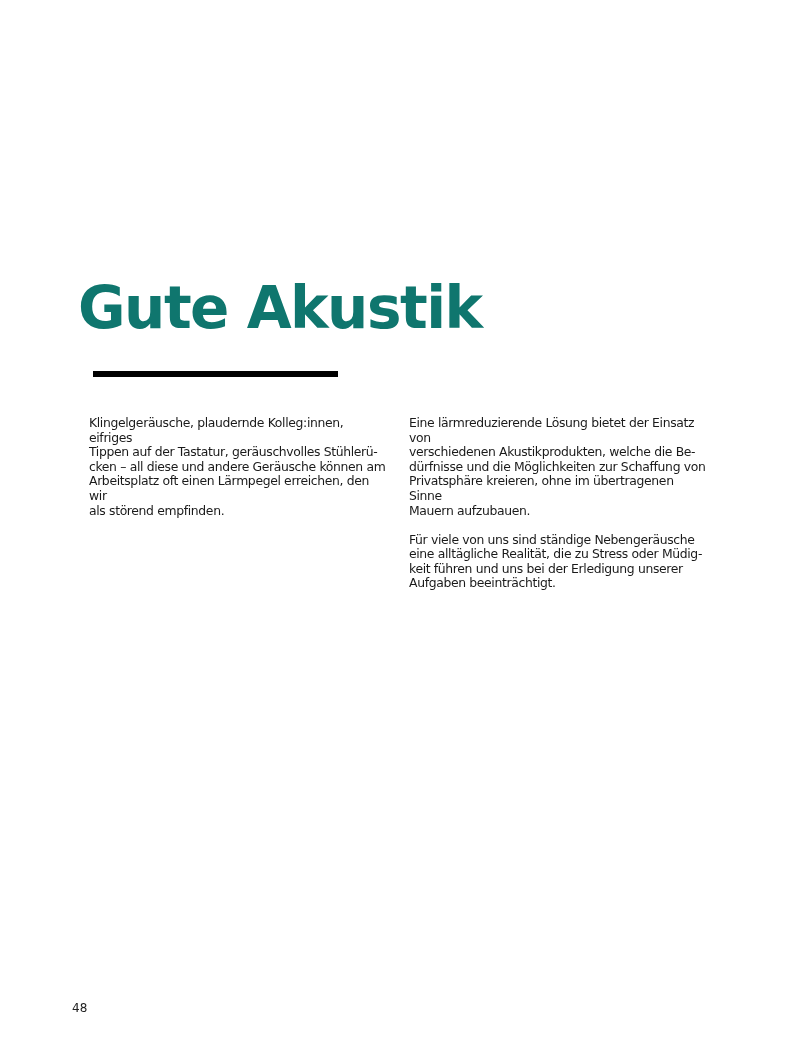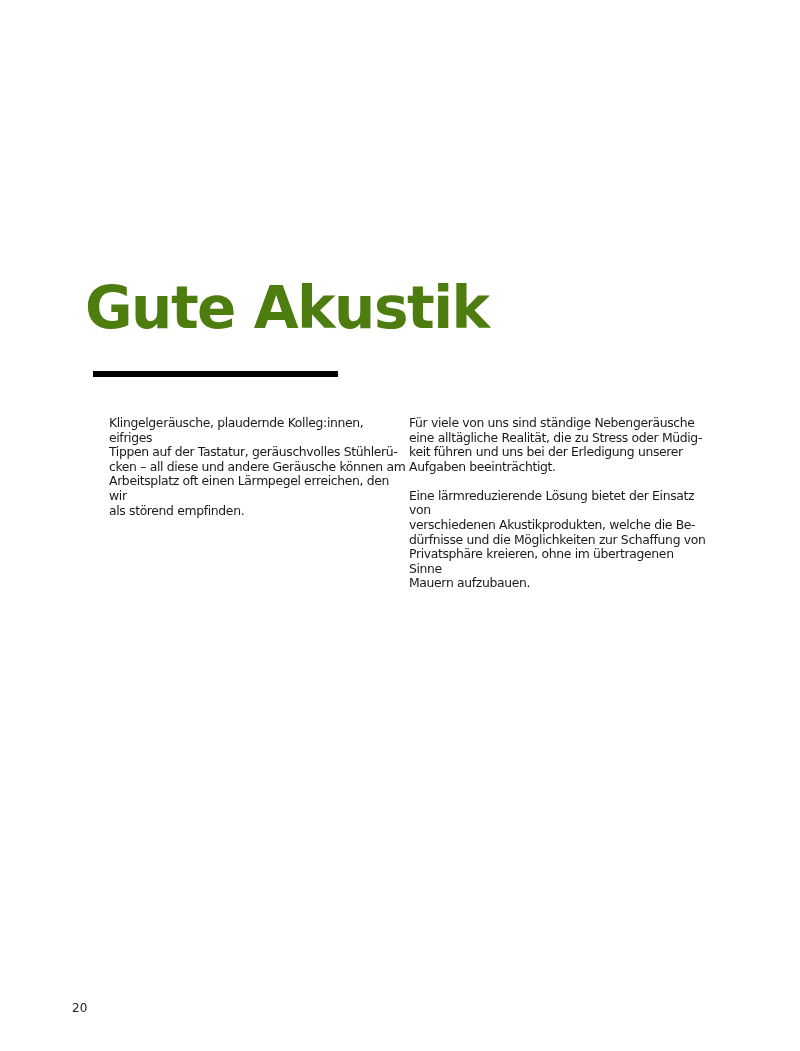--- a/index.html
+++ b/index.html
@@ -10,45 +10,45 @@
     body {
       width: 800px;
       height: 1051px;
       position: relative;
       overflow: hidden;
       font-family: "DejaVu Sans", sans-serif;
       color: #111111;
     }
     .title {
       position: absolute;
-      left: 85px;
+      left: 78px;
       top: 272px;
       margin: 0;
       font-family: "DejaVu Sans", sans-serif;
       font-weight: bold;
       font-size: 58px;
       line-height: 72px;
       letter-spacing: -1.5px;
-      color: #4d7c0f;
+      color: #0f766e;
       white-space: nowrap;
     }
     .rule {
       position: absolute;
       left: 93px;
       top: 371px;
       width: 245px;
       height: 6px;
       background: #000000;
     }
     .column {
       position: absolute;
       top: 416px;
       width: 300px;
     }
-    .col-left { left: 109px; }
+    .col-left { left: 89px; }
     .col-right { left: 409px; }
     .para {
       margin: 0 0 14.5px 0;
       font-size: 12.4px;
       line-height: 14.6px;
       color: #1a1a1a;
       white-space: pre-line;
       letter-spacing: -0.35px;
     }
     .page-number {
@@ -69,24 +69,24 @@
 
 <div class="column col-left">
   <p class="para">Klingelgeräusche, plaudernde Kolleg:innen, eifriges
 Tippen auf der Tastatur, geräuschvolles Stühlerü-
 cken – all diese und andere Geräusche können am
 Arbeitsplatz oft einen Lärmpegel erreichen, den wir
 als störend empfinden.</p>
 </div>
 
 <div class="column col-right">
-  <p class="para">Für viele von uns sind ständige Nebengeräusche
-eine alltägliche Realität, die zu Stress oder Müdig-
-keit führen und uns bei der Erledigung unserer
-Aufgaben beeinträchtigt.</p>
   <p class="para">Eine lärmreduzierende Lösung bietet der Einsatz von
 verschiedenen Akustikprodukten, welche die Be-
 dürfnisse und die Möglichkeiten zur Schaffung von
 Privatsphäre kreieren, ohne im übertragenen Sinne
 Mauern aufzubauen.</p>
+  <p class="para">Für viele von uns sind ständige Nebengeräusche
+eine alltägliche Realität, die zu Stress oder Müdig-
+keit führen und uns bei der Erledigung unserer
+Aufgaben beeinträchtigt.</p>
 </div>
 
-<div class="page-number">20</div>
+<div class="page-number">48</div>
 
 </body></html>

